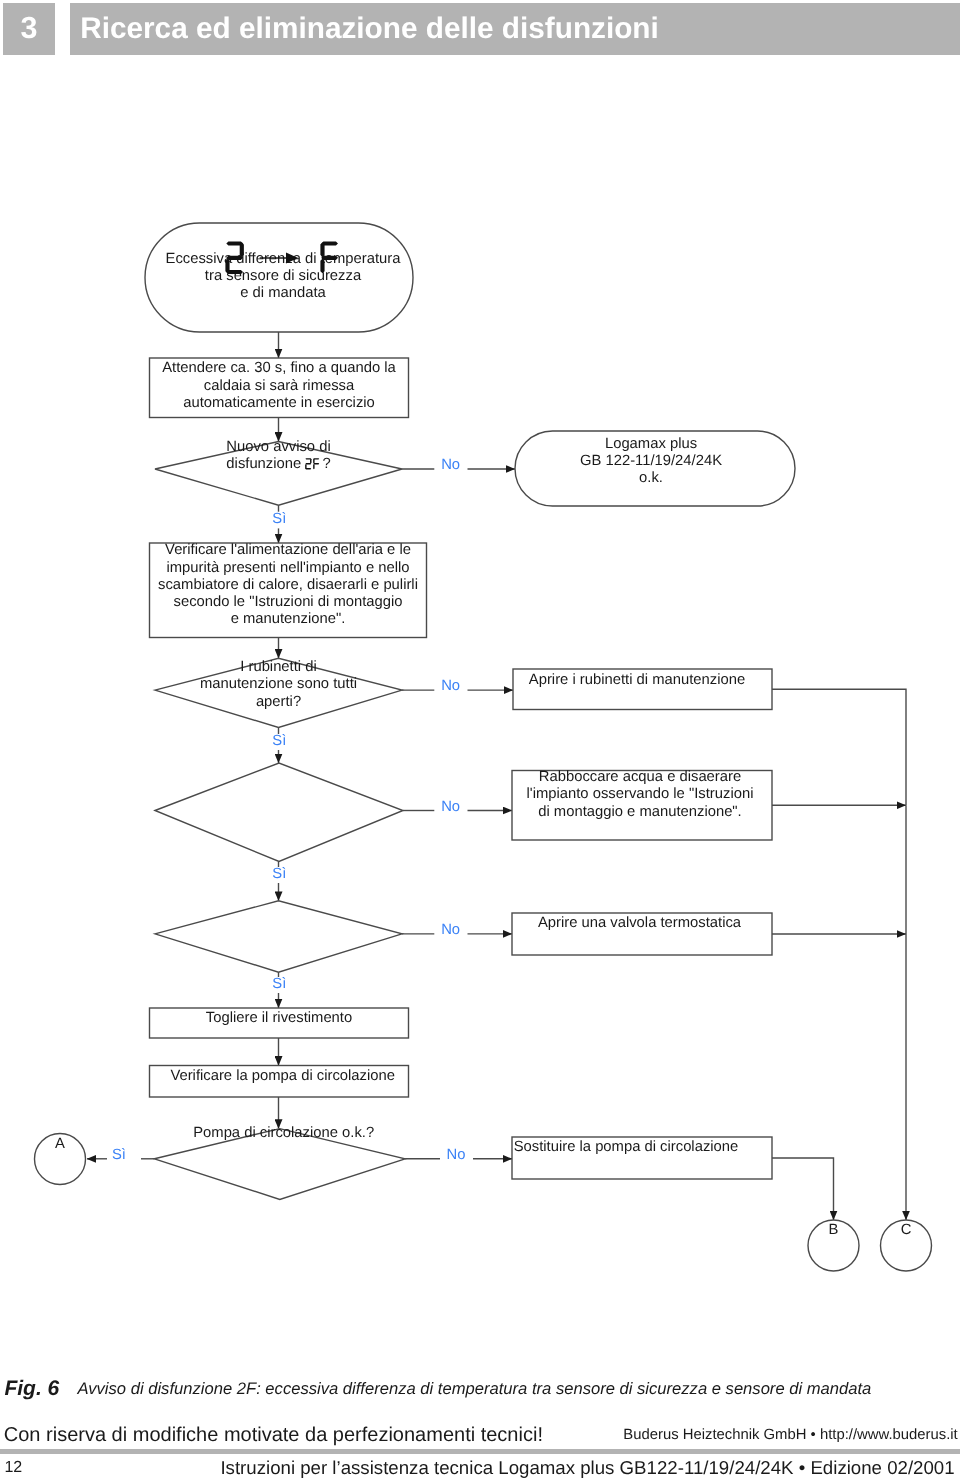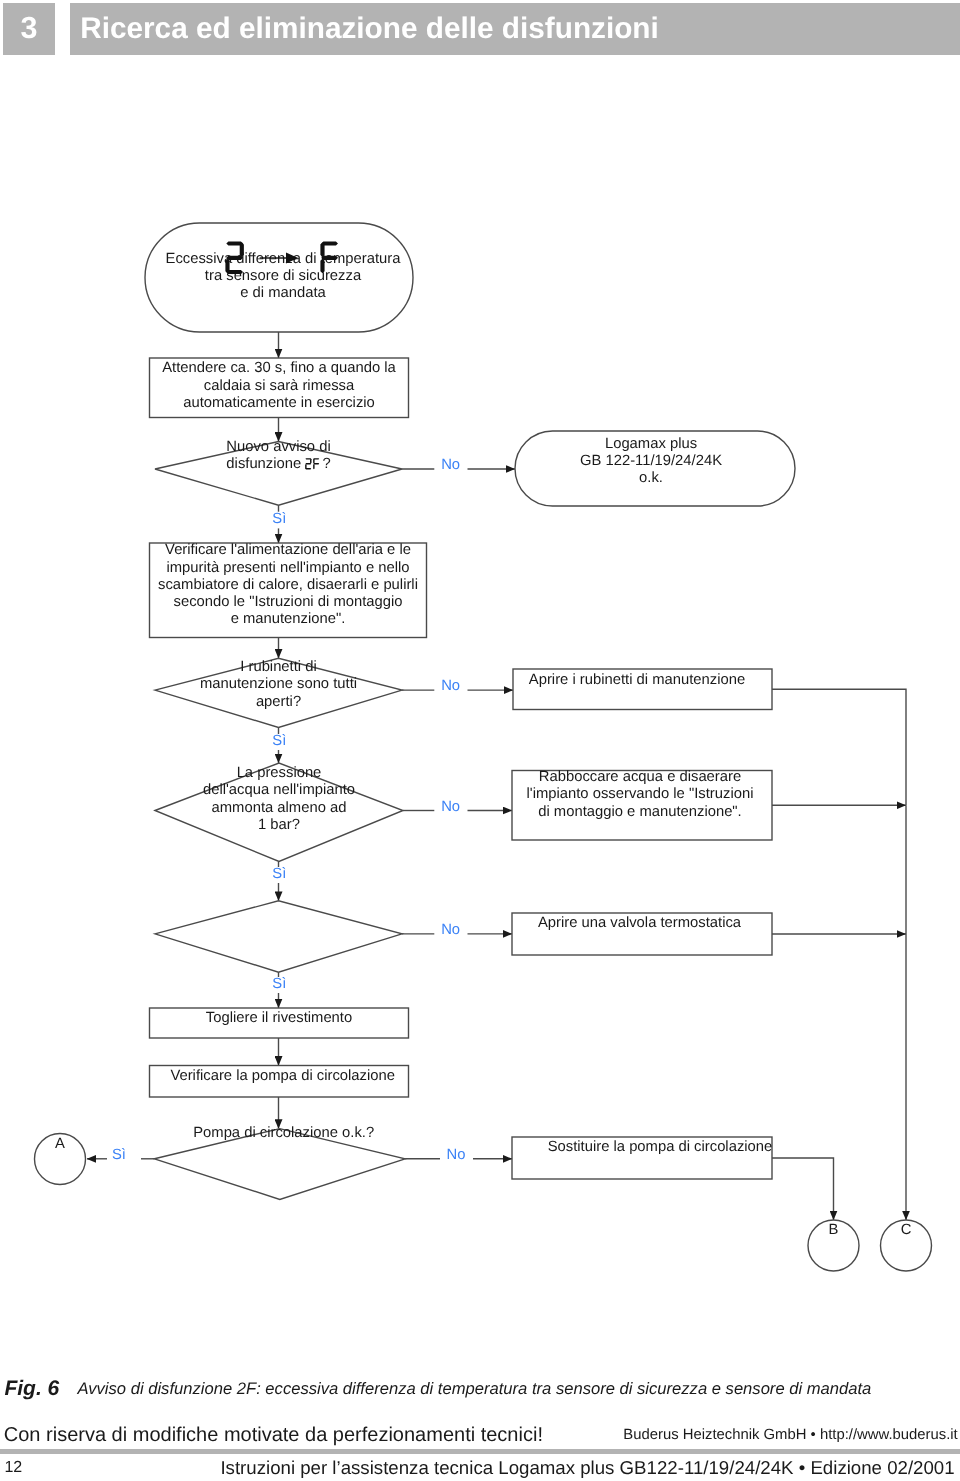--- a/index.html
+++ b/index.html
@@ -169,28 +169,20 @@
           <div>I rubinetti di</div>
           <div>manutenzione sono tutti</div>
           <div>aperti?</div>
         </div>
       </div>
       <div class="ntext" style="left: 507.5px; top: 671.7px; width: 259px; height: 40.5px;">
         <div class="ninner">
           <div>Aprire i rubinetti di manutenzione</div>
         </div>
       </div>
-      <div class="ntext" style="left: 155px; top: 765.27px; width: 248px; height: 98.4px;">
-        <div class="ninner">
-          <div>La pressione</div>
-          <div>dell'acqua nell'impianto</div>
-          <div>ammonta almeno ad</div>
-          <div>1 bar?</div>
-        </div>
-      </div>
       <div class="ntext" style="left: 510px; top: 769.2px; width: 260px; height: 69.5px;">
         <div class="ninner">
           <div>Rabboccare acqua e disaerare</div>
           <div>l'impianto osservando le "Istruzioni</div>
           <div>di montaggio e manutenzione".</div>
         </div>
       </div>
       <div class="ntext" style="left: 509.5px; top: 915.4px; width: 260px; height: 42px;">
         <div class="ninner">
           <div>Aprire una valvola termostatica</div>
@@ -204,21 +196,21 @@
       <div class="ntext" style="left: 153.2px; top: 1067.9px; width: 259px; height: 31.5px;">
         <div class="ninner">
           <div>Verificare la pompa di circolazione</div>
         </div>
       </div>
       <div class="ntext" style="left: 158.4px; top: 1125.47px; width: 250.6px; height: 70.8px;">
         <div class="ninner">
           <div>Pompa di circolazione o.k.?</div>
         </div>
       </div>
-      <div class="ntext" style="left: 530px; top: 1139.4px; width: 260px; height: 42px;">
+      <div class="ntext" style="left: 496px; top: 1139.4px; width: 260px; height: 42px;">
         <div class="ninner">
           <div>Sostituire la pompa di circolazione</div>
         </div>
       </div>
       <div class="ntext" style="left: 34.5px; top: 1135.9px; width: 51px; height: 51px;">
         <div class="ninner">
           <div>A</div>
         </div>
       </div>
       <div class="ntext" style="left: 808px; top: 1222.4px; width: 51px; height: 51px;">

